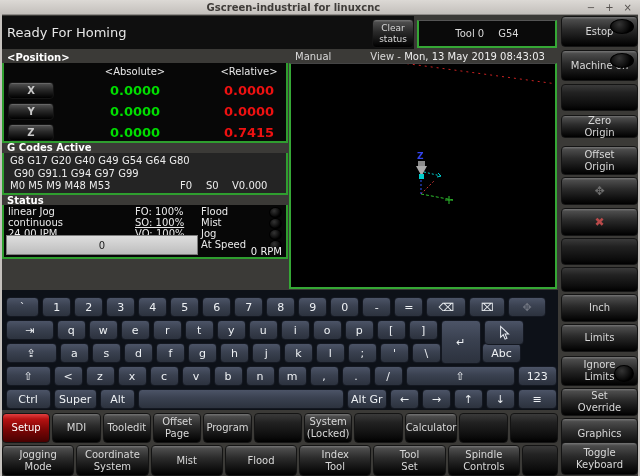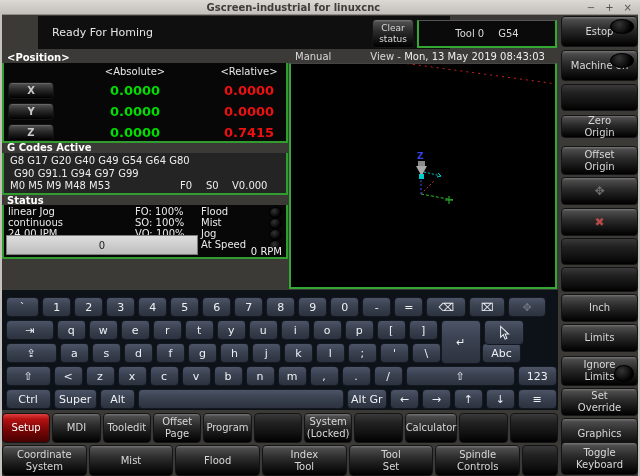--- a/index.html
+++ b/index.html
@@ -18,22 +18,22 @@
   
   .btn{background:linear-gradient(180deg,#757575 0%,#4c4c4c 9%,#2b2b2b 42%,#101010 78%,#000 100%);
     border:1px solid #141414;border-radius:4px;color:#d8d8d8;font-size:10px;
     display:flex;flex-direction:column;align-items:center;justify-content:center;
     text-align:center;line-height:1.18;box-sizing:border-box;}
   .btn.active{background:linear-gradient(180deg,#e04040 0%,#b61212 18%,#7d0606 55%,#470101 100%);color:#fff;}
   .btn.empty{background:linear-gradient(180deg,#3a3a3a 0%,#222 30%,#0c0c0c 80%,#000 100%);}
 
   
   #msgbar{position:absolute;left:2px;top:16px;width:412px;height:33px;background:#0f0f0f;
-    display:flex;align-items:center;padding-left:14px;box-sizing:border-box;
-    color:#e6e6e6;font-size:11px;margin-left:36px;}
+    display:flex;align-items:center;padding-left:5px;box-sizing:border-box;
+    color:#e6e6e6;font-size:13px;}
   #clear-btn{position:absolute;left:372px;top:19px;width:42px;height:29px;font-size:9px;z-index:2;}
   #tool-panel{position:absolute;left:417px;top:20px;width:140px;height:28px;background:#0a0a0a;
     border:2px solid #35a735;border-top:1px solid #555;box-sizing:border-box;
     display:flex;align-items:center;justify-content:center;gap:14px;color:#dadada;font-size:10px;}
 
   
   .frame-title{position:absolute;left:7px;font-size:10px;font-weight:bold;color:#fff;z-index:2;}
   .framebox{position:absolute;left:2px;width:286px;background:#070707;
     border:2px solid #2f9e2f;border-top:none;box-sizing:border-box;}
   #pos-title{top:52px;} #pos-box{top:63px;height:80px;}
@@ -155,21 +155,21 @@
     <span class="v">V0.000</span>
   </div>
 </div>
 
 <div class="frame-title" id="st-title">Status</div>
 <div class="framebox" id="st-box">
   <span class="st-item" style="left:4px;top:1px;">linear Jog</span>
   <span class="st-item" style="left:4px;top:12px;">continuous</span>
   <span class="st-item" style="left:4px;top:23px;">24.00 IPM</span>
   <span class="st-item" style="left:131px;top:1px;">FO: 100%</span>
-  <span class="st-item" style="left:131px;top:12px;">SO: 100%</span>
+  <span class="st-item" style="left:131px;top:12px;text-decoration:underline;">SO: 100%</span>
   <span class="st-item" style="left:131px;top:23px;">VO: 100%</span>
   <div id="st-inds">
       <span class="st-item" style="left: 197px; top: 1px;">Flood</span>
       <div class="led" style="right: 4px; top: 2px; width: 11px; height: 9px;"></div>
       <span class="st-item" style="left: 197px; top: 12px;">Mist</span>
       <div class="led" style="right: 4px; top: 13px; width: 11px; height: 9px;"></div>
       <span class="st-item" style="left: 197px; top: 23px;">Jog</span>
       <div class="led" style="right: 4px; top: 24px; width: 11px; height: 9px;"></div>
       <span class="st-item" style="left: 197px; top: 34px;">At Speed</span>
       <div class="led" style="right: 4px; top: 35px; width: 11px; height: 9px;"></div>
@@ -314,20 +314,24 @@
     </div>
     <div class="btn bbtn empty"></div>
     <div class="btn bbtn">
       <div>Calculator</div>
     </div>
     <div class="btn bbtn empty"></div>
     <div class="btn bbtn empty"></div>
   </div>
 <div id="brow2">
     <div class="btn bbtn">
+      <div>Jogging</div>
+      <div>Mode</div>
+    </div>
+    <div class="btn bbtn">
       <div>Coordinate</div>
       <div>System</div>
     </div>
     <div class="btn bbtn">
       <div>Mist</div>
     </div>
     <div class="btn bbtn">
       <div>Flood</div>
     </div>
     <div class="btn bbtn">

